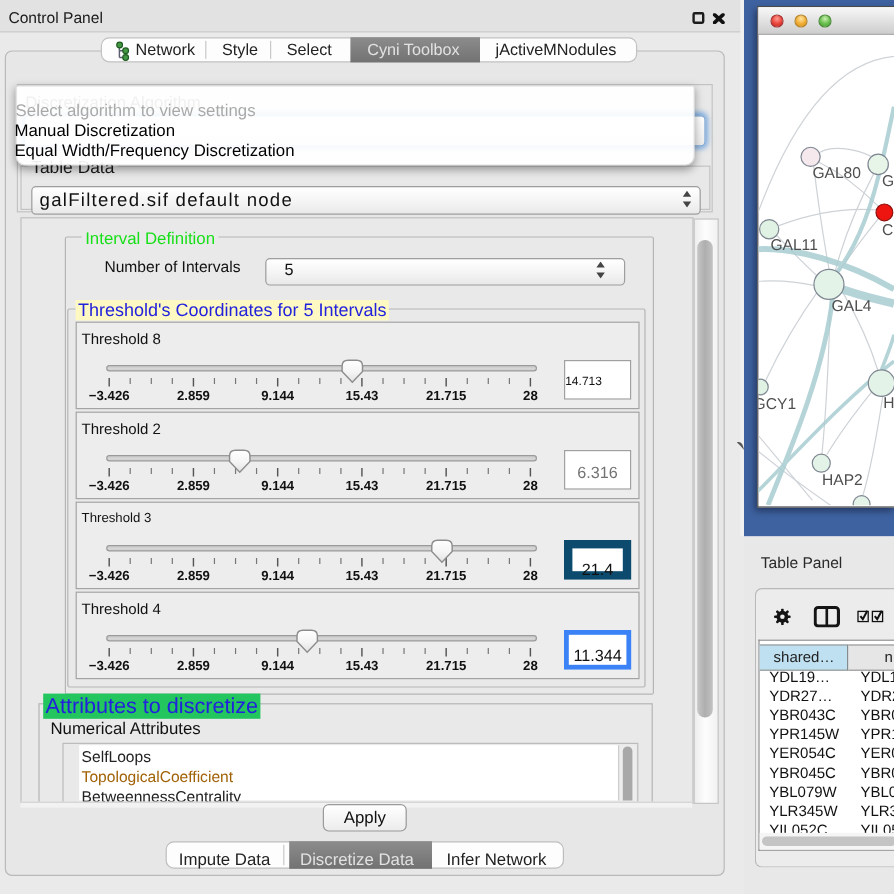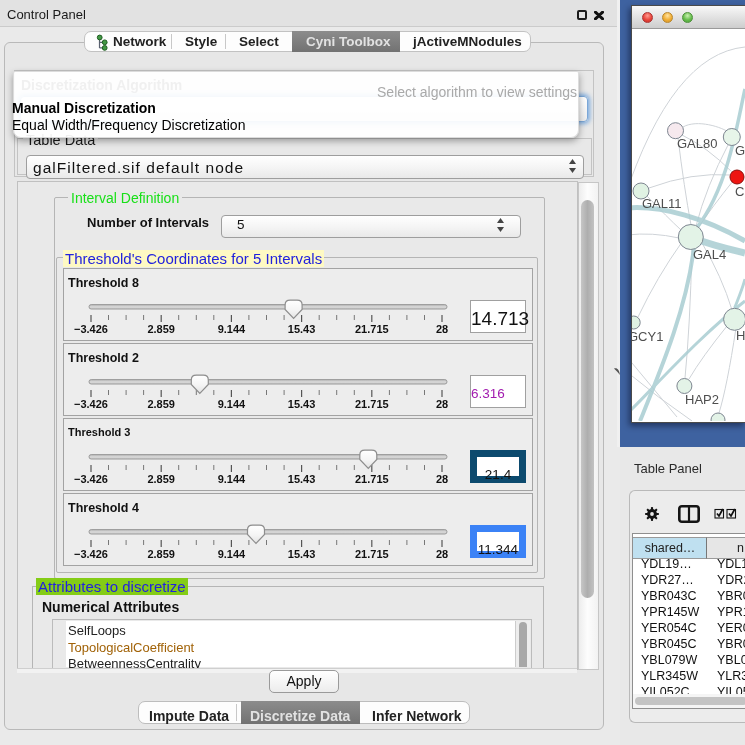--- a/index.html
+++ b/index.html
@@ -1,15 +1,15 @@
 <!DOCTYPE html>
 <html><head><meta charset="utf-8"><style>
 html,body{margin:0;padding:0;width:745px;height:745px;overflow:hidden;background:#eaeaea;font-family:"Liberation Sans",sans-serif}
 .a{position:absolute}
-.b{font-weight:bold}
+.b{font-weight:normal}
 .combo{background:linear-gradient(180deg,#ffffff 0%,#f4f4f4 55%,#e9e9e9 100%);border:1px solid #9e9e9e;border-radius:4px}
 </style></head><body>
 
 <div class="a" style="left:0;top:0;width:620px;height:26px;background:#e2e2e2;border-bottom:1px solid #cbcbcb"></div>
 <div class="a" style="left:7px;top:7px;font-size:13px;color:#1a1a1a">Control Panel</div>
 <div class="a" style="left:577px;top:10px;width:10px;height:10px;border:2px solid #1c1c1c;border-radius:2px;box-sizing:border-box"></div>
 <svg class="a" style="left:594px;top:10.5px" width="10" height="9" viewBox="0 0 10 9">
     <path d="M1.4 1.2 L8.6 7.8 M8.6 1.2 L1.4 7.8" stroke="#111" stroke-width="3" stroke-linecap="round" fill="none"></path>
   </svg>
 
@@ -84,21 +84,21 @@
     <line x1="356.5" y1="19" x2="356.5" y2="24" stroke="#777" stroke-width="1"></line>
     <line x1="374.0" y1="19" x2="374.0" y2="26" stroke="#555" stroke-width="1.2"></line>
     <text x="23.0" y="37" font-size="11" font-weight="bold" fill="#111" text-anchor="middle" font-family="Liberation Sans, sans-serif">−3.426</text>
     <text x="93.2" y="37" font-size="11" font-weight="bold" fill="#111" text-anchor="middle" font-family="Liberation Sans, sans-serif">2.859</text>
     <text x="163.4" y="37" font-size="11" font-weight="bold" fill="#111" text-anchor="middle" font-family="Liberation Sans, sans-serif">9.144</text>
     <text x="233.6" y="37" font-size="11" font-weight="bold" fill="#111" text-anchor="middle" font-family="Liberation Sans, sans-serif">15.43</text>
     <text x="303.8" y="37" font-size="11" font-weight="bold" fill="#111" text-anchor="middle" font-family="Liberation Sans, sans-serif">21.715</text>
     <text x="374.0" y="37" font-size="11" font-weight="bold" fill="#111" text-anchor="middle" font-family="Liberation Sans, sans-serif">28</text>
     <path d="M 217.1 9 Q 217.1 4.2 222.1 4.2 L 229.1 4.2 Q 234.1 4.2 234.1 9 L 234.1 13.5 L 225.6 22.5 L 217.1 13.5 Z" fill="url(#t268)" stroke="#8d8d8d" stroke-width="1.2"></path>
   </svg>
-<div class="a" style="left:470px;top:300px;width:56px;height:33px;background:#fff;border:1px solid #a0a0a0;box-sizing:border-box;font-size:19px;color:#111;text-align:center;line-height:35px">14.713</div>
+<div class="a" style="left:470px;top:300px;width:56px;height:33px;background:#fff;border:1px solid #a0a0a0;box-sizing:border-box;font-size:10px;color:#111;line-height:35px">14.713</div>
 <div class="a" style="left:63px;top:343px;width:470px;height:73px;background:#ededed;border:1px solid #a3a3a3;box-sizing:border-box"></div>
 <div class="a b" style="left:68px;top:351px;font-size:12.5px;color:#111">Threshold 2</div>
 <svg class="a" style="left:68px;top:371px" width="395" height="42" viewBox="0 0 395 42">
     <defs>
       <linearGradient id="g343" x1="0" y1="0" x2="0" y2="1">
         <stop offset="0" stop-color="#b5b5b5"></stop>
         <stop offset="0.5" stop-color="#d8d8d8"></stop>
         <stop offset="1" stop-color="#cccccc"></stop>
       </linearGradient>
       <linearGradient id="t343" x1="0" y1="0" x2="0" y2="1">
@@ -130,21 +130,21 @@
     <line x1="356.5" y1="19" x2="356.5" y2="24" stroke="#777" stroke-width="1"></line>
     <line x1="374.0" y1="19" x2="374.0" y2="26" stroke="#555" stroke-width="1.2"></line>
     <text x="23.0" y="37" font-size="11" font-weight="bold" fill="#111" text-anchor="middle" font-family="Liberation Sans, sans-serif">−3.426</text>
     <text x="93.2" y="37" font-size="11" font-weight="bold" fill="#111" text-anchor="middle" font-family="Liberation Sans, sans-serif">2.859</text>
     <text x="163.4" y="37" font-size="11" font-weight="bold" fill="#111" text-anchor="middle" font-family="Liberation Sans, sans-serif">9.144</text>
     <text x="233.6" y="37" font-size="11" font-weight="bold" fill="#111" text-anchor="middle" font-family="Liberation Sans, sans-serif">15.43</text>
     <text x="303.8" y="37" font-size="11" font-weight="bold" fill="#111" text-anchor="middle" font-family="Liberation Sans, sans-serif">21.715</text>
     <text x="374.0" y="37" font-size="11" font-weight="bold" fill="#111" text-anchor="middle" font-family="Liberation Sans, sans-serif">28</text>
     <path d="M 123.3 9 Q 123.3 4.2 128.3 4.2 L 135.3 4.2 Q 140.3 4.2 140.3 9 L 140.3 13.5 L 131.8 22.5 L 123.3 13.5 Z" fill="url(#t343)" stroke="#8d8d8d" stroke-width="1.2"></path>
   </svg>
-<div class="a" style="left:470px;top:375px;width:56px;height:33px;background:#fff;border:1px solid #a0a0a0;box-sizing:border-box;font-size:13.5px;color:#a21caf;text-align:left;line-height:35px">6.316</div>
+<div class="a" style="left:470px;top:375px;width:56px;height:33px;background:#fff;border:1px solid #a0a0a0;box-sizing:border-box;font-size:13.5px;color:#737373;text-align:center;line-height:35px">6.316</div>
 <div class="a" style="left:63px;top:418px;width:470px;height:73px;background:#ededed;border:1px solid #a3a3a3;box-sizing:border-box"></div>
 <div class="a b" style="left:68px;top:426px;font-size:11px;color:#111">Threshold 3</div>
 <svg class="a" style="left:68px;top:446px" width="395" height="42" viewBox="0 0 395 42">
     <defs>
       <linearGradient id="g418" x1="0" y1="0" x2="0" y2="1">
         <stop offset="0" stop-color="#b5b5b5"></stop>
         <stop offset="0.5" stop-color="#d8d8d8"></stop>
         <stop offset="1" stop-color="#cccccc"></stop>
       </linearGradient>
       <linearGradient id="t418" x1="0" y1="0" x2="0" y2="1">
@@ -222,24 +222,24 @@
     <line x1="356.5" y1="19" x2="356.5" y2="24" stroke="#777" stroke-width="1"></line>
     <line x1="374.0" y1="19" x2="374.0" y2="26" stroke="#555" stroke-width="1.2"></line>
     <text x="23.0" y="37" font-size="11" font-weight="bold" fill="#111" text-anchor="middle" font-family="Liberation Sans, sans-serif">−3.426</text>
     <text x="93.2" y="37" font-size="11" font-weight="bold" fill="#111" text-anchor="middle" font-family="Liberation Sans, sans-serif">2.859</text>
     <text x="163.4" y="37" font-size="11" font-weight="bold" fill="#111" text-anchor="middle" font-family="Liberation Sans, sans-serif">9.144</text>
     <text x="233.6" y="37" font-size="11" font-weight="bold" fill="#111" text-anchor="middle" font-family="Liberation Sans, sans-serif">15.43</text>
     <text x="303.8" y="37" font-size="11" font-weight="bold" fill="#111" text-anchor="middle" font-family="Liberation Sans, sans-serif">21.715</text>
     <text x="374.0" y="37" font-size="11" font-weight="bold" fill="#111" text-anchor="middle" font-family="Liberation Sans, sans-serif">28</text>
     <path d="M 179.5 9 Q 179.5 4.2 184.5 4.2 L 191.5 4.2 Q 196.5 4.2 196.5 9 L 196.5 13.5 L 188.0 22.5 L 179.5 13.5 Z" fill="url(#t493)" stroke="#8d8d8d" stroke-width="1.2"></path>
   </svg>
-<div class="a" style="left:470px;top:525px;width:56px;height:33px;background:#fff;border:7px solid #3b82f6;box-sizing:border-box;font-size:13.5px;color:#111;text-align:center;line-height:35px">11.344</div>
+<div class="a" style="left:470px;top:525px;width:56px;height:33px;background:#fff;border:4px solid #3b82f6;box-sizing:border-box;font-size:13.5px;color:#111;text-align:center;line-height:35px">11.344</div>
 
 <div class="a" style="left:32px;top:586px;width:510px;height:82px;border:1px solid #b5b5b5;border-top:1px solid #b5b5b5"></div>
-<div class="a" style="left:36px;top:578px;font-size:15px;color:#2222dd;background:#84cc16;padding:0 2px">Attributes to discretize</div>
+<div class="a" style="left:36px;top:578px;font-size:18px;color:#2222dd;background:#22c55e;padding:0 2px">Attributes to discretize</div>
 <div class="a b" style="left:42px;top:599px;font-size:14px;color:#111">Numerical Attributes</div>
 <div class="a" style="left:52px;top:619px;width:478px;height:49px;border:1px solid #bbb;background:#e9e9e9"></div>
 <div class="a" style="left:66px;top:621px;width:449px;height:46px;background:#fff"></div>
 <div class="a" style="left:68px;top:623px;font-size:13px;color:#222">SelfLoops</div>
 <div class="a" style="left:68px;top:640px;font-size:13px;color:#a16207">TopologicalCoefficient</div>
 <div class="a" style="left:68px;top:656px;font-size:13px;color:#222">BetweennessCentrality</div>
 
 <div class="a" style="left:515px;top:621px;width:14px;height:46px;background:#ededed;border-left:1px solid #ccc"></div>
 <div class="a" style="left:519px;top:622px;width:8px;height:45px;background:#a8a8a8;border-radius:4px 4px 0 0"></div>
 
@@ -267,21 +267,21 @@
   </svg>
 <div class="a b" style="left:113px;top:34px;font-size:13.5px;color:#222">Network</div>
 <div class="a b" style="left:185px;top:34px;font-size:13.5px;color:#222">Style</div>
 <div class="a b" style="left:239px;top:34px;font-size:13.5px;color:#222">Select</div>
 <div class="a b" style="left:306px;top:34px;font-size:13.5px;color:#e2e2e2">Cyni Toolbox</div>
 <div class="a b" style="left:413px;top:34px;font-size:13.5px;color:#222">jActiveMNodules</div>
 <div class="a" style="left:171px;top:34px;width:1px;height:15px;background:#c8c8c8"></div>
 <div class="a" style="left:225px;top:34px;width:1px;height:15px;background:#c8c8c8"></div>
 
 <div class="a" style="left:13px;top:71px;width:564px;height:65px;background:rgba(255,255,255,0.93);border-radius:2px 2px 8px 8px;box-shadow:0 3px 7px rgba(0,0,0,0.35);border:1px solid rgba(170,170,170,0.4)"></div>
-<div class="a" style="left:13px;top:84px;width:564px;text-align:right;font-size:14px;color:#a9a9a9">Select algorithm to view settings</div>
+<div class="a" style="left:13px;top:84px;width:564px;text-align:left;font-size:14px;color:#a9a9a9">Select algorithm to view settings</div>
 <div class="a b" style="left:12px;top:100px;font-size:14px;color:#000">Manual Discretization</div>
 <div class="a" style="left:12px;top:117px;font-size:14px;color:#000">Equal Width/Frequency Discretization</div>
 
 <div class="a" style="left:617px;top:0;width:3px;height:447px;background:#f0f0f0"></div>
 <svg class="a" style="left:613px;top:366px" width="8" height="10" viewBox="0 0 8 10">
     <path d="M7 9 C 6.2 4 4.5 1.5 1 2.5 L 4 5.5 Z" fill="#555"></path>
   </svg>
 <div class="a" style="left:620px;top:0;width:125px;height:447px;background:#3e62a0"></div>
 
 <div class="a" style="left:631px;top:5px;width:114px;height:416px;background:#fff;border:1px solid #4a4a4a;border-right:none;box-shadow:-2px 3px 6px rgba(0,0,20,0.45)"></div>

